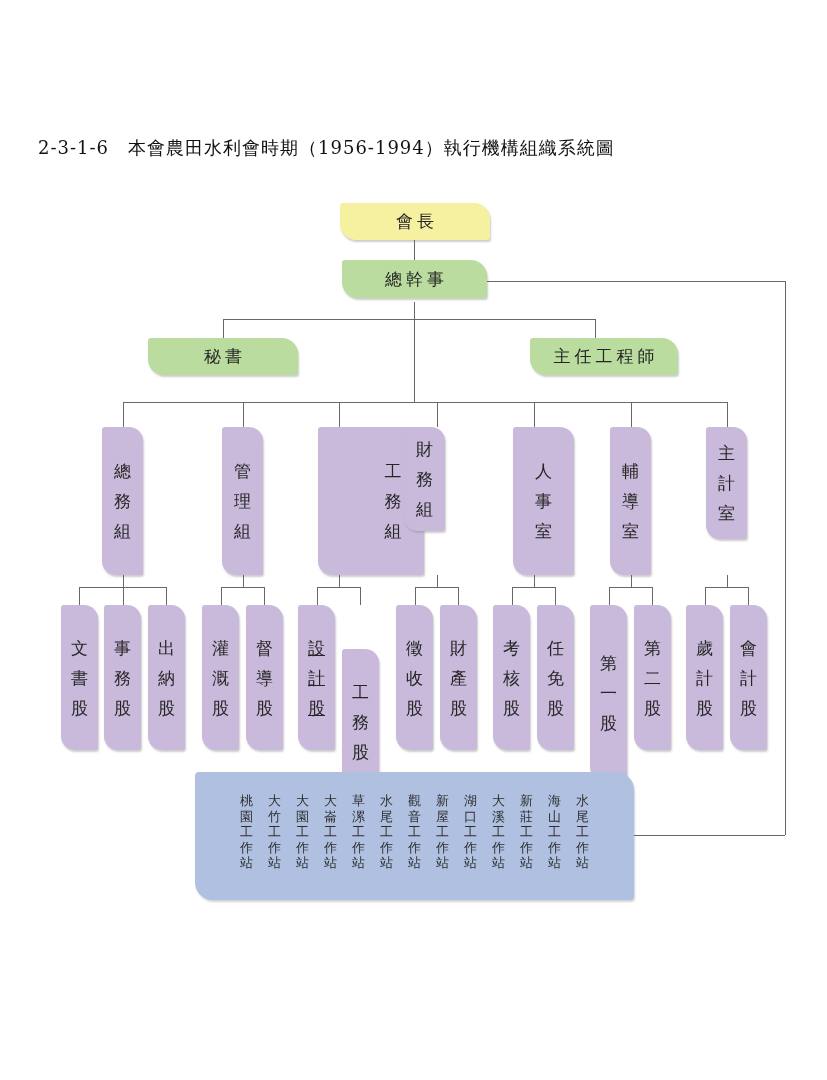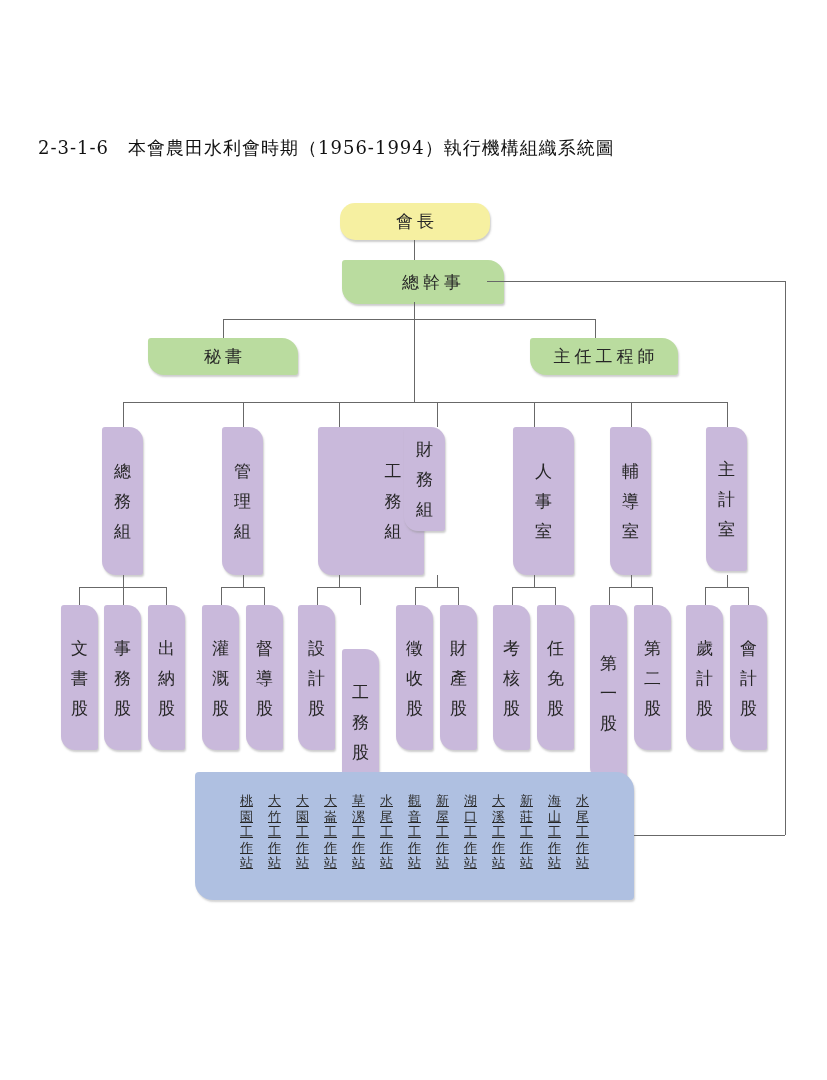--- a/index.html
+++ b/index.html
@@ -25,39 +25,39 @@
   .box.h{border-radius:3px 16px 3px 16px;font-size:17px;letter-spacing:4px;text-indent:4px;}
   .box.v{border-radius:3px 14px 3px 14px;font-size:17px;}
   .box.v .vtxt{display:block;width:18px;line-height:30px;word-break:break-all;text-align:center;}
   .yellow{background:var(--box-yellow);}
   .green{background:var(--box-green);}
   .purple{background:var(--box-purple);}
   .line{position:absolute;background:var(--line);}
   .stations{
     position:absolute;left:195px;top:772px;width:439px;height:128px;background:var(--box-blue);
     border-radius:4px 18px 4px 18px;display:flex;align-items:center;justify-content:center;
-    gap:14px;padding-bottom:8px;box-sizing:border-box;box-shadow:1px 2px 2px rgba(145,145,145,0.4);text-decoration:underline;
+    gap:14px;padding-bottom:8px;box-sizing:border-box;box-shadow:1px 2px 2px rgba(145,145,145,0.4);
   }
   .station-col{
     display:block;width:14px;font-size:13px;line-height:15.6px;word-break:break-all;
     text-align:center;color:#2e2e2e;
   }
 </style>
 </head>
 <body>
 
 <div class="canvas">
 
   <div class="page-title">2-3-1-6　本會農田水利會時期（1956-1994）執行機構組織系統圖</div>
 
-  <div class="box h yellow" style="left:340px;top:203px;width:150px;height:37px;border-radius:15px;">
+  <div class="box h yellow" style="left:340px;top:203px;width:150px;height:37px;">
     <span>會長</span>
   </div>
 
-  <div class="box h green" style="left:342px;top:260px;width:145px;height:44px;padding-left:17px;">
+  <div class="box h green" style="left:342px;top:260px;width:145px;height:38px;">
     <span>總幹事</span>
   </div>
 
   <div class="box h green" style="left:148px;top:338px;width:150px;height:37px;">
     <span>秘書</span>
   </div>
   <div class="box h green" style="left:530px;top:338px;width:148px;height:37px;">
     <span>主任工程師</span>
   </div>
 
@@ -72,40 +72,40 @@
     </div>
   <div class="box v purple" style="left:404px;top:427px;width:41px;height:104px;">
       <span class="vtxt">財務組</span>
     </div>
   <div class="box v purple" style="left:513px;top:427px;width:61px;height:148px;">
       <span class="vtxt">人事室</span>
     </div>
   <div class="box v purple" style="left:610px;top:427px;width:41px;height:148px;">
       <span class="vtxt">輔導室</span>
     </div>
-  <div class="box v purple" style="left:706px;top:427px;width:41px;height:144px;">
+  <div class="box v purple" style="left:706px;top:427px;width:41px;height:112px;">
       <span class="vtxt">主計室</span>
     </div>
 
   <div class="box v purple" style="left:61px;top:605px;width:37px;height:145px;">
       <span class="vtxt">文書股</span>
     </div>
   <div class="box v purple" style="left:104px;top:605px;width:37px;height:145px;">
       <span class="vtxt">事務股</span>
     </div>
   <div class="box v purple" style="left:148px;top:605px;width:37px;height:145px;">
       <span class="vtxt">出納股</span>
     </div>
   <div class="box v purple" style="left:202px;top:605px;width:37px;height:145px;">
       <span class="vtxt">灌溉股</span>
     </div>
   <div class="box v purple" style="left:246px;top:605px;width:37px;height:145px;">
       <span class="vtxt">督導股</span>
     </div>
-  <div class="box v purple" style="left:298px;top:605px;width:37px;height:145px;">
+  <div class="box v purple" style="left:298px;top:605px;width:37px;height:145px;text-decoration:underline;">
       <span class="vtxt">設計股</span>
     </div>
   <div class="box v purple" style="left:342px;top:605px;width:37px;height:145px;margin-top:44px;">
       <span class="vtxt">工務股</span>
     </div>
   <div class="box v purple" style="left:396px;top:605px;width:37px;height:145px;">
       <span class="vtxt">徵收股</span>
     </div>
   <div class="box v purple" style="left:440px;top:605px;width:37px;height:145px;">
       <span class="vtxt">財產股</span>

